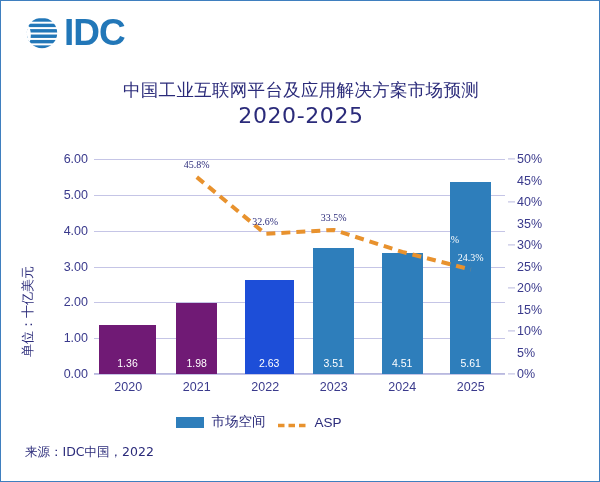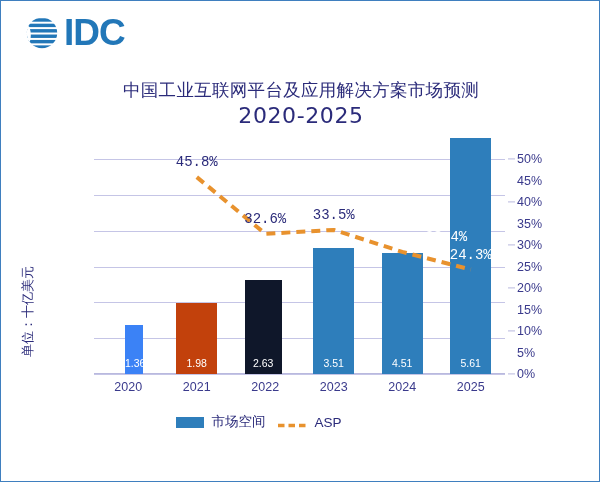--- a/index.html
+++ b/index.html
@@ -108,24 +108,24 @@
     white-space:nowrap;
   }
 
   
   .line-svg{
     position:absolute;left:0;top:0;width:411px;height:215px;
     overflow:visible;pointer-events:none;
   }
   .pt-label{
     position:absolute;
-    font-size:14px;color:#2b2b7a;
+    font-size:10px;color:#2b2b7a;
     transform:translate(-50%,-100%);
     white-space:nowrap;
-    font-family:Liberation Mono, monospace;
+    font-family:Liberation Serif, serif;
   }
   .pt-label.onbar{color:#ffffff;}
 
   
   .legend{
     position:absolute;left:0;top:412px;width:516px;
     display:flex;justify-content:center;align-items:center;gap:12px;
   }
   .legend-item{display:flex;align-items:center;gap:7px;}
   .legend-swatch-bar{width:28px;height:11px;background:#2e7ebb;display:block;}
@@ -172,20 +172,29 @@
     <span class="logo-text">IDC</span>
   </div>
 
   <div class="title">
     <span>中国工业互联网平台及应用解决方案市场预测</span>
     <span class="line2">2020-2025</span>
   </div>
 
   <div class="unit-label">单位：十亿美元</div>
 
+  <div class="y-left-labels">
+      <div class="tk" style="top: 0px;">6.00</div>
+      <div class="tk" style="top: 35.8333px;">5.00</div>
+      <div class="tk" style="top: 71.6667px;">4.00</div>
+      <div class="tk" style="top: 107.5px;">3.00</div>
+      <div class="tk" style="top: 143.333px;">2.00</div>
+      <div class="tk" style="top: 179.167px;">1.00</div>
+      <div class="tk" style="top: 215px;">0.00</div>
+    </div>
 
   <div class="y-right-labels">
       <div class="tk" style="top: 0px;">50%</div>
       <div class="tick-mark" style="top: 0px; left: -9px;"></div>
       <div class="tk" style="top: 21.5px;">45%</div>
       <div class="tk" style="top: 43px;">40%</div>
       <div class="tick-mark" style="top: 43px; left: -9px;"></div>
       <div class="tk" style="top: 64.5px;">35%</div>
       <div class="tk" style="top: 86px;">30%</div>
       <div class="tick-mark" style="top: 86px; left: -9px;"></div>
@@ -202,36 +211,36 @@
 
   <div class="plot-area">
     <div class="axis-line-bottom"></div>
   <div class="gridline" style="top: 215px;"></div>
       <div class="gridline" style="top: 179.167px;"></div>
       <div class="gridline" style="top: 143.333px;"></div>
       <div class="gridline" style="top: 107.5px;"></div>
       <div class="gridline" style="top: 71.6667px;"></div>
       <div class="gridline" style="top: 35.8333px;"></div>
       <div class="gridline" style="top: 0px;"></div>
-      <div class="bar" style="left: 31px; width: 18px; height: 48.7333px; background: #3b82f6;">
+      <div class="bar" style="left: 5px; width: 57px; height: 48.7333px; background: #701a75;">
         <div class="bar-value">1.36</div>
       </div>
-      <div class="bar" style="left: 82.2px; width: 41.1px; height: 70.95px; background: #c2410c;">
+      <div class="bar" style="left: 82.2px; width: 41.1px; height: 70.95px; background: #701a75;">
         <div class="bar-value">1.98</div>
       </div>
-      <div class="bar" style="left: 150.7px; width: 37px; height: 94.2417px; background: #0f172a;">
+      <div class="bar" style="left: 150.7px; width: 49px; height: 94.2417px; background: #1d4ed8;">
         <div class="bar-value">2.63</div>
       </div>
       <div class="bar" style="left: 219.2px; width: 41.1px; height: 125.775px; background: rgb(46, 126, 187);">
         <div class="bar-value">3.51</div>
       </div>
       <div class="bar" style="left: 287.7px; width: 41.1px; height: 121px; background: rgb(46, 126, 187);">
         <div class="bar-value">4.51</div>
       </div>
-      <div class="bar" style="left: 356.2px; width: 41.1px; height: 236px; background: rgb(46, 126, 187);">
+      <div class="bar" style="left: 356.2px; width: 41.1px; height: 192px; background: rgb(46, 126, 187);">
         <div class="bar-value">5.61</div>
       </div>
       <svg class="line-svg" viewBox="0 0 411 215">
         <polyline points="102.8,18.1 171.3,74.8 239.8,70.9 308.3,92.9 376.8,110.5" fill="none" stroke="#e8922e" stroke-width="4" stroke-dasharray="9 6" stroke-linecap="butt" stroke-linejoin="round"></polyline>
       </svg>
       <div class="pt-label" style="left: 102.75px; top: 11.06px;">45.8%</div>
       <div class="pt-label" style="left: 171.25px; top: 67.82px;">32.6%</div>
       <div class="pt-label" style="left: 239.75px; top: 63.95px;">33.5%</div>
       <div class="pt-label onbar" style="left: 308.25px; top: 85.88px; margin-left: 44px;">28.4%</div>
       <div class="pt-label onbar" style="left: 376.75px; top: 103.51px;">24.3%</div>
@@ -254,14 +263,15 @@
     <div class="legend-item">
       <span class="legend-swatch-line">
         <svg width="30" height="11" viewBox="0 0 30 11" xmlns="http://www.w3.org/2000/svg">
           <line x1="1" y1="5.5" x2="29" y2="5.5" stroke="#e8922e" stroke-width="3.4" stroke-dasharray="6.5 4" stroke-linecap="butt"></line>
         </svg>
       </span>
       <span class="legend-text ascii">ASP</span>
     </div>
   </div>
 
+  <div class="source">来源：IDC中国，2022</div>
 
 </div>
 
 </body></html>

